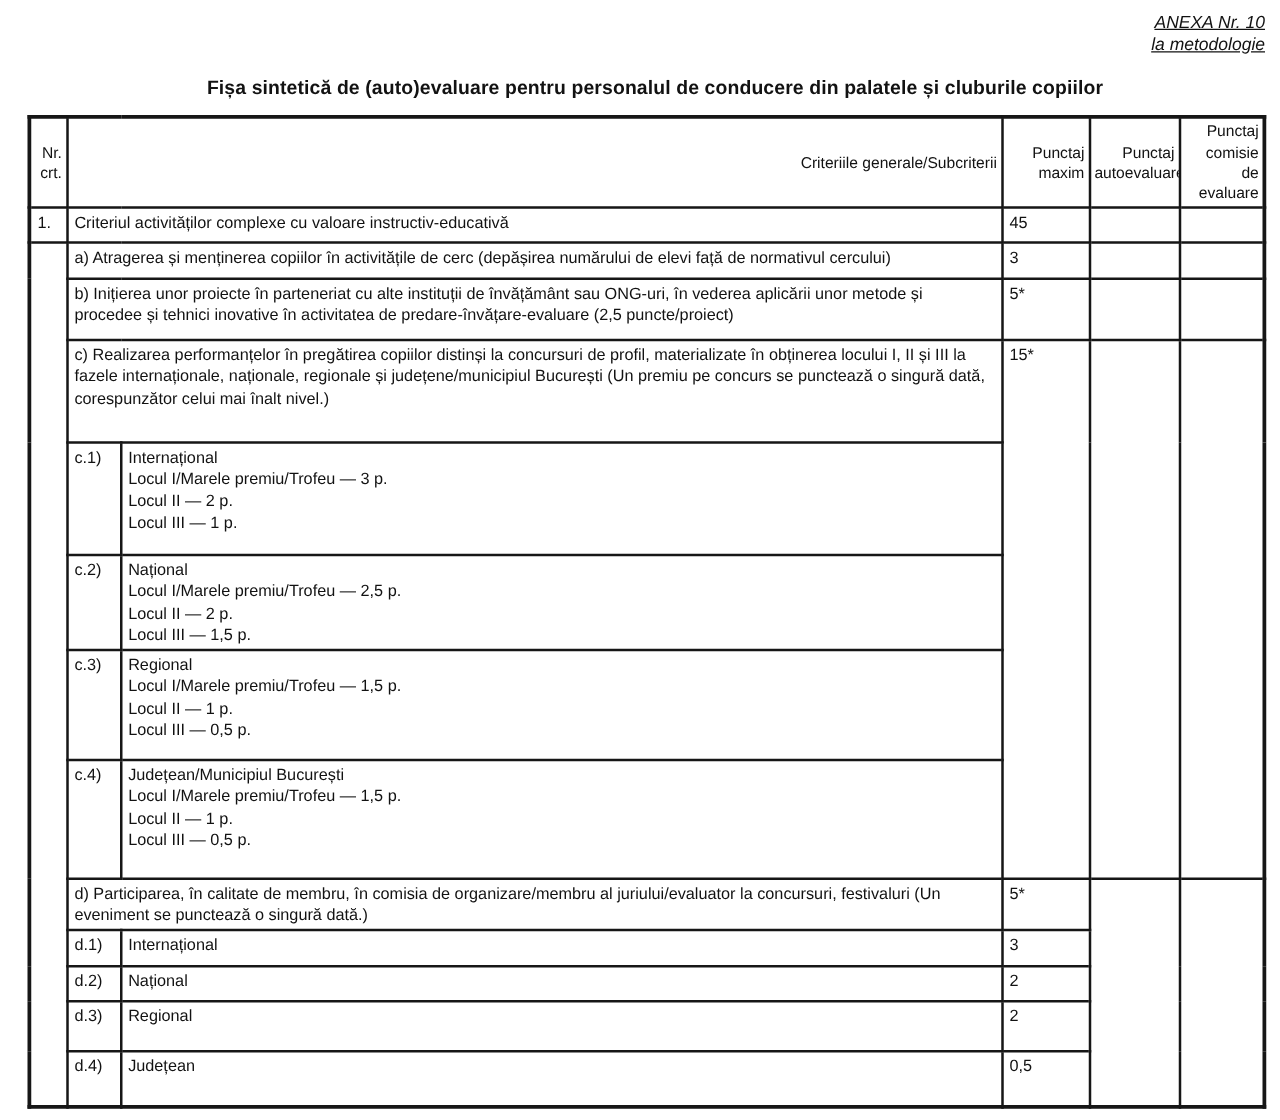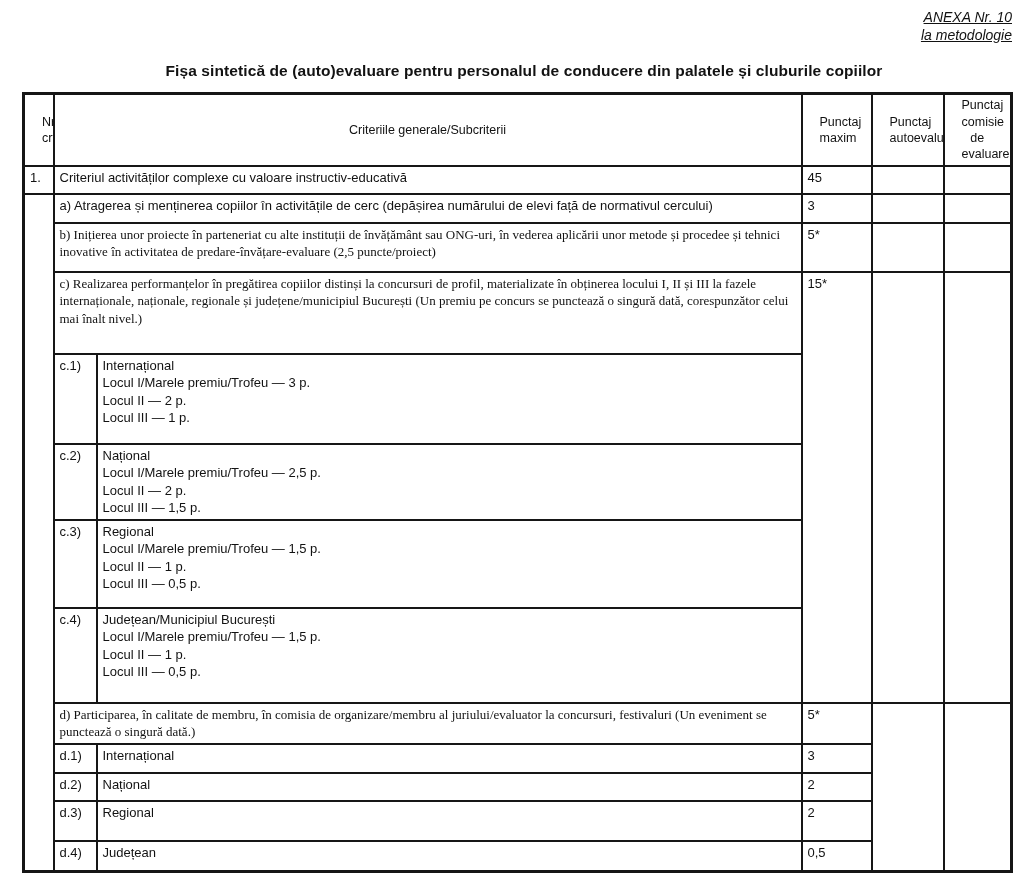--- a/index.html
+++ b/index.html
@@ -23,27 +23,27 @@
     border:3px solid #161616;
   }
   .eval th,.eval td{
     border:2px solid #161616;
     padding:2px 5px;
     font-size:13px;line-height:1.35;
     vertical-align:top;text-align:left;font-weight:normal;
     overflow:hidden;
   }
   .eval th{
-    font-size:12.5px;text-align:center;vertical-align:middle;
-    white-space:pre-line;padding:2px 17px;line-height:1.3;
+    font-size:12.5px;text-align:right;vertical-align:middle;
+    white-space:pre-line;padding:2px 3px;line-height:1.3;
   }
   .mid{vertical-align:middle;}
   .center{text-align:center;}
   .bold{font-weight:bold;}
-  .just{text-align:justify;font-family:Liberation Serif, serif;}
+  .just{text-align:justify;}
   .ml{white-space:pre-line;}
   .pts{text-align:center;font-size:13.5px;padding-left:2px;padding-right:2px;}
   .sublabel{padding-left:8px;}
 </style>
 </head>
 <body>
 
 <div class="annex">
   <div class="annex-line">ANEXA Nr. 10</div>
   <div class="annex-line">la metodologie</div>
@@ -156,19 +156,19 @@
     <td class="mid">Național</td>
     <td class="pts mid">2</td>
   </tr>
 
   <tr style="height:40px">
     <td class="sublabel mid">d.3)</td>
     <td class="mid">Regional</td>
     <td class="pts mid">2</td>
   </tr>
 
-  <tr style="height:31px">
+  <tr style="height:45px">
     <td class="sublabel mid">d.4)</td>
     <td class="mid">Județean</td>
     <td class="pts mid">0,5</td>
   </tr>
 </tbody>
   </table>
 
 </body></html>

